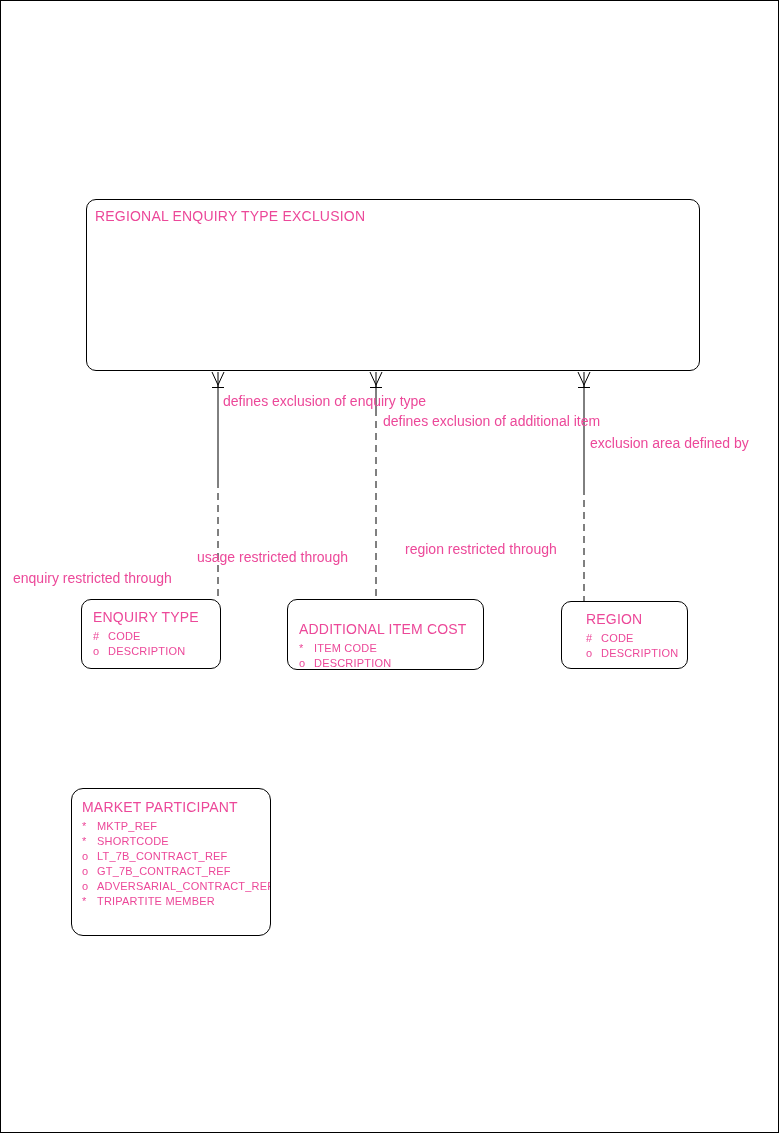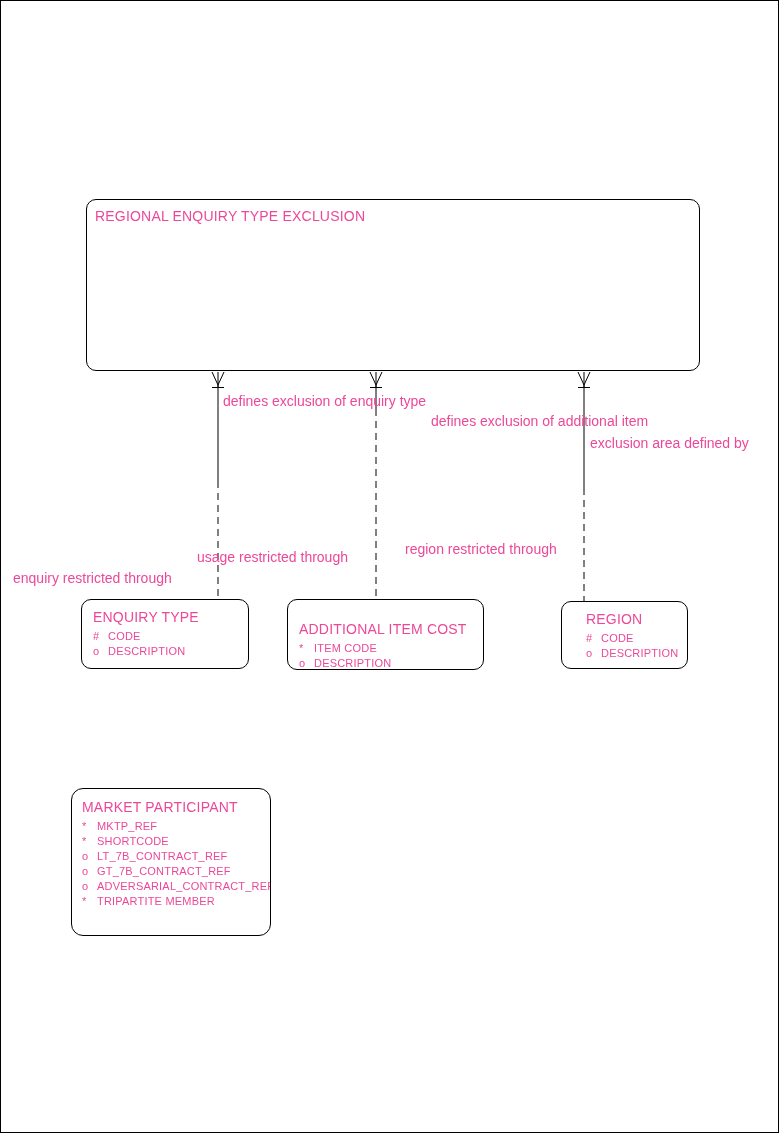--- a/index.html
+++ b/index.html
@@ -47,27 +47,27 @@
   }
   .rel-label {
     position: absolute;
     font-size: 14px;
     line-height: 15px;
     white-space: nowrap;
     background: transparent;
   }
   
   #box-regional   { left: 85px;  top: 198px; width: 614px; height: 172px; padding: 8px 6px 0 8px; }
-  #box-enquiry    { left: 80px;  top: 598px; width: 168px; height: 70px;  padding: 9px 4px 0 11px; }
+  #box-enquiry    { left: 80px;  top: 598px; width: 140px; height: 70px;  padding: 9px 4px 0 11px; }
   #box-aico       { left: 286px; top: 598px; width: 197px; height: 71px;  padding: 21px 4px 0 11px; }
   #box-region     { left: 560px; top: 600px; width: 127px; height: 68px;  padding: 9px 4px 0 24px; }
   #box-market     { left: 70px;  top: 787px; width: 200px; height: 148px; padding: 10px 16px 0 10px; border-radius: 12px; overflow: hidden; }
   
   #lbl-def-enquiry    { left: 222px; top: 393px; }
-  #lbl-def-additional { left: 382px; top: 413px; margin-left: 48px; }
+  #lbl-def-additional { left: 382px; top: 413px; }
   #lbl-def-region     { left: 589px; top: 435px; }
   #lbl-usage          { left: 196px; top: 549px; }
   #lbl-region-restr   { left: 404px; top: 541px; }
   #lbl-enquiry-restr  { left: 12px;  top: 570px; }
 </style>
 </head>
 <body>
 
 <div id="canvas">
 

